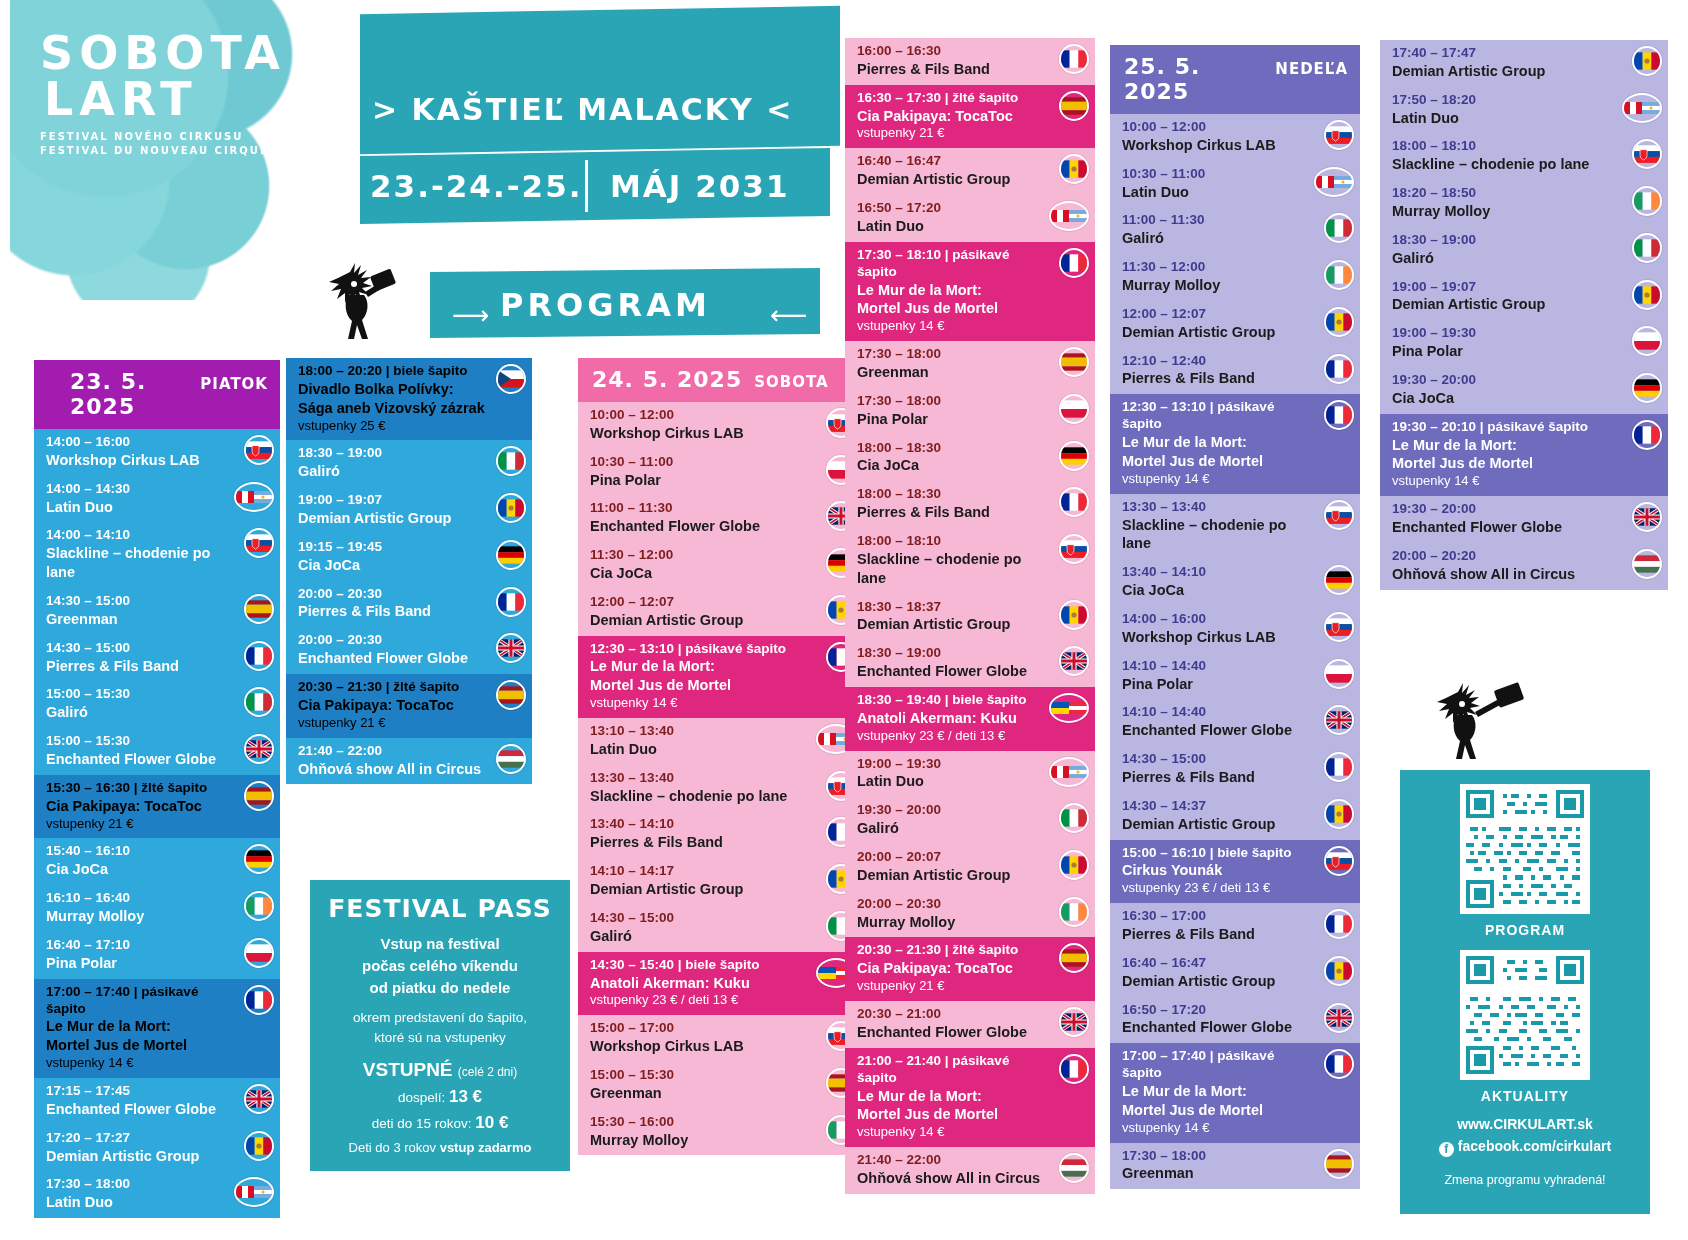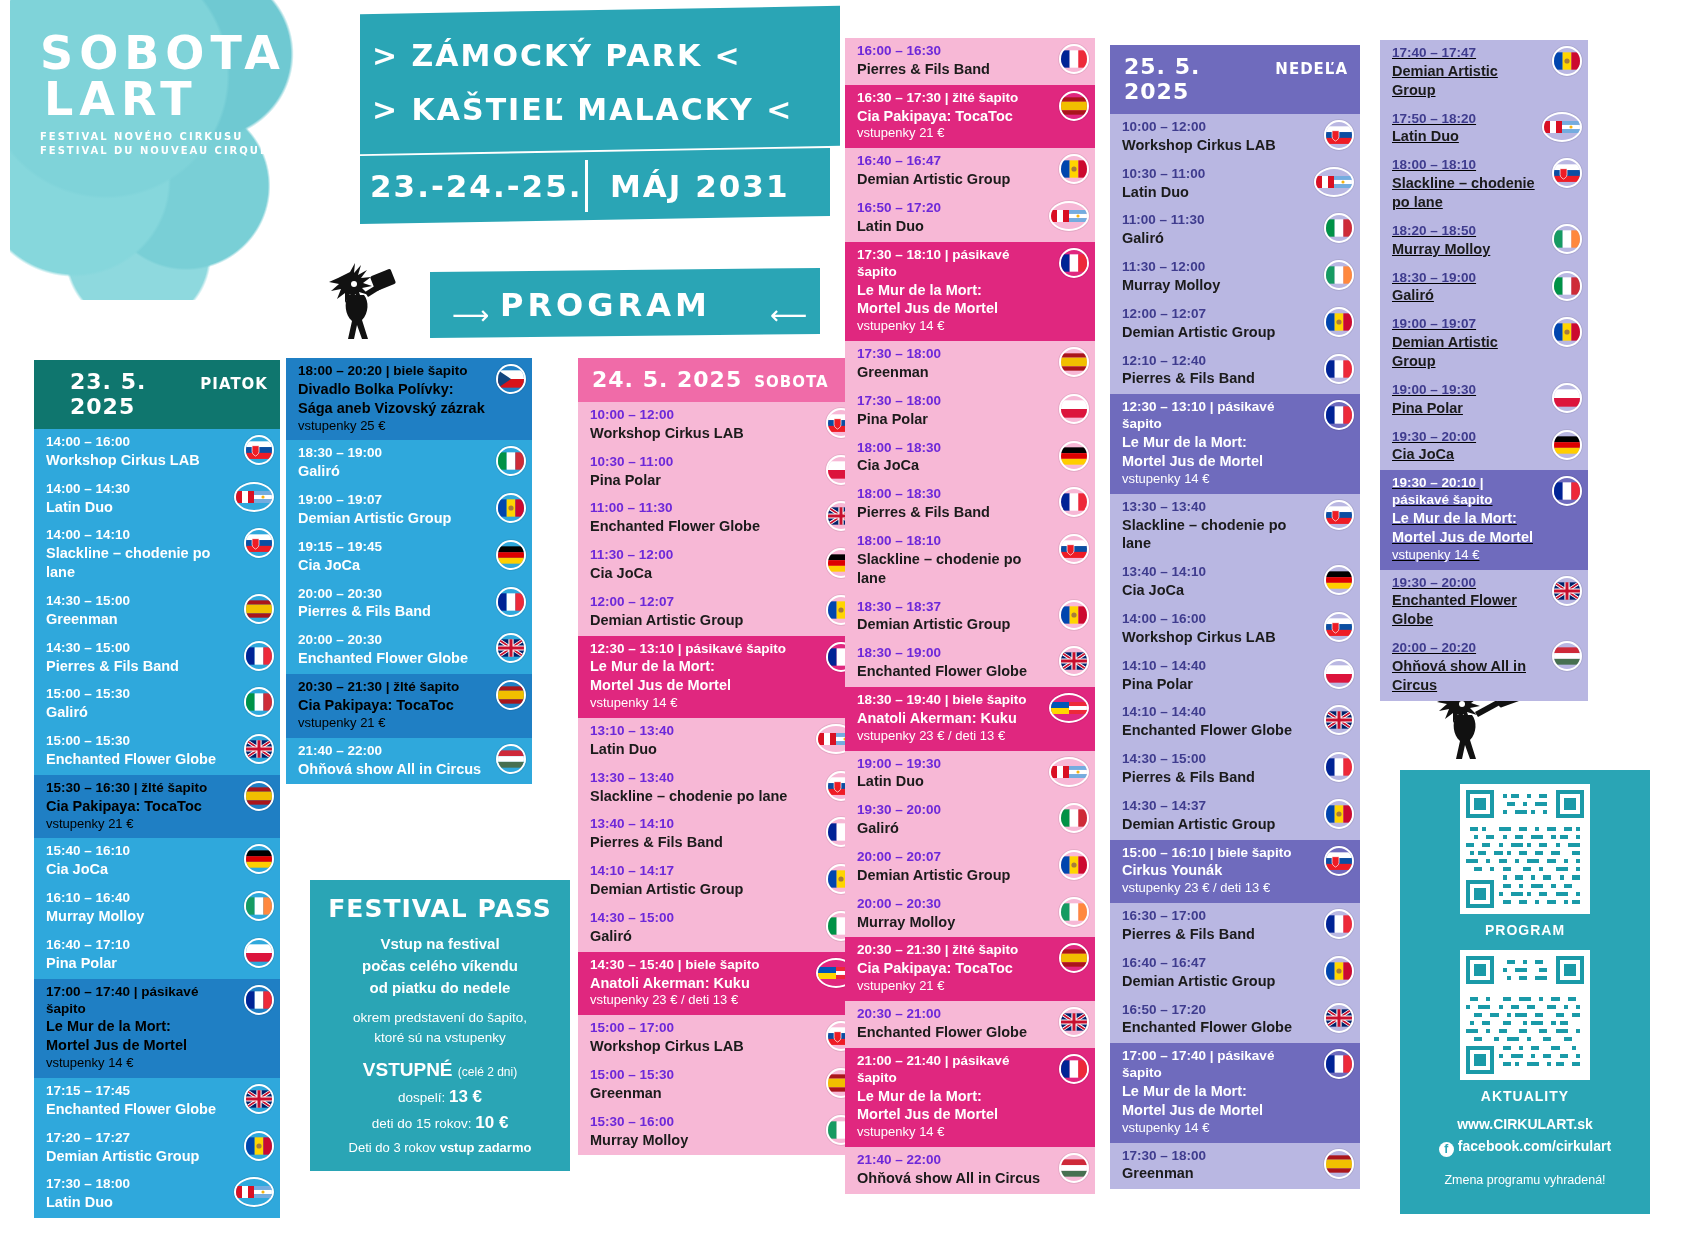--- a/index.html
+++ b/index.html
@@ -80,24 +80,24 @@
     border:2px solid #ffffff;overflow:hidden;box-shadow:0 0 0 1px rgba(0,0,0,.07);
   }
   .flag.dbl{width:36px;}
   .fg{width:100%;height:100%;display:block;}
 
   
   .c-fri{background:#2fa8dc;}
   .c-fri .t{color:#ffffff;}
   .c-fri .n{color:#ffffff;}
   .c-fri-alt{background:#1f7fc4;}
-  .head-fri{background:#0f766e;padding-left:36px;}
+  .head-fri{background:#a21caf;padding-left:36px;}
 
   .c-sat{background:#f7b8d6;}
-  .c-sat .t{color:#6d28d9;}
+  .c-sat .t{color:#7f1d1d;}
   .c-sat .n{color:#1b1b1b;}
   .c-sat-alt{background:#e0277f;}
   .c-sat-alt .t{color:#ffffff;}
   .c-sat-alt .n{color:#ffffff;}
   .c-sat-alt .p{color:#ffffff;}
   .head-sat{background:#f06ba8;}
 
   .c-sun{background:#b9b7e2;}
   .c-sun .t{color:#3f3c8e;}
   .c-sun .n{color:#1b1b1b;}
@@ -145,21 +145,20 @@
     <div class="logo-l2">LART</div>
     <div class="logo-sub">
       <span class="rot">FESTIVAL NOVÉHO CIRKUSU</span>
       <span class="rot">FESTIVAL DU NOUVEAU CIRQUE</span>
     </div>
   </div>
 
   <div class="hdr-band"></div>
   <div class="hdr-band2"></div>
   <div class="hdr-band3"></div>
-  <div class="hdr-text hdr-place1">&gt; ZÁMOCKÝ PARK &lt;</div>
   <div class="hdr-text hdr-place2">&gt; KAŠTIEĽ MALACKY &lt;</div>
   <div class="hdr-text hdr-date">23.-24.-25.</div>
   <div class="hdr-sep"></div>
   <div class="hdr-text hdr-date2">MÁJ 2031</div>
   <div class="arrow-l">⟶</div>
   <div class="hdr-text hdr-prog">PROGRAM</div>
   <div class="arrow-r">⟵</div>
 
   <svg class="mascot" viewBox="0 0 90 100">
     <g fill="#111">
@@ -1376,21 +1375,21 @@
                 <rect width="30" height="5" fill="#aa151b"></rect>
                 <rect y="5" width="30" height="10" fill="#f1bf00"></rect>
                 <rect y="15" width="30" height="5" fill="#aa151b"></rect>
               </svg>
             </span>
           </span>
         </div>
       </div>
   </div>
 
-  <div class="col" style="left:1380px;top:40px;width:208px;text-decoration:underline;">
+  <div class="col" style="left:1380px;top:40px;width:288px;">
     <div>
         <div class="ev c-sun">
           <div class="t">17:40 – 17:47</div>
           <div class="n" style="white-space: pre-line;">Demian Artistic Group</div>
           <span class="flag" style="display: flex;">
             <span style="flex: 1 1 0%; height: 100%; display: block;">
               <svg class="fg" viewBox="0 0 30 20">
                 <rect width="10" height="20" fill="#0046ae"></rect>
                 <rect x="10" width="10" height="20" fill="#ffd500"></rect>
                 <rect x="20" width="10" height="20" fill="#cc092f"></rect>

